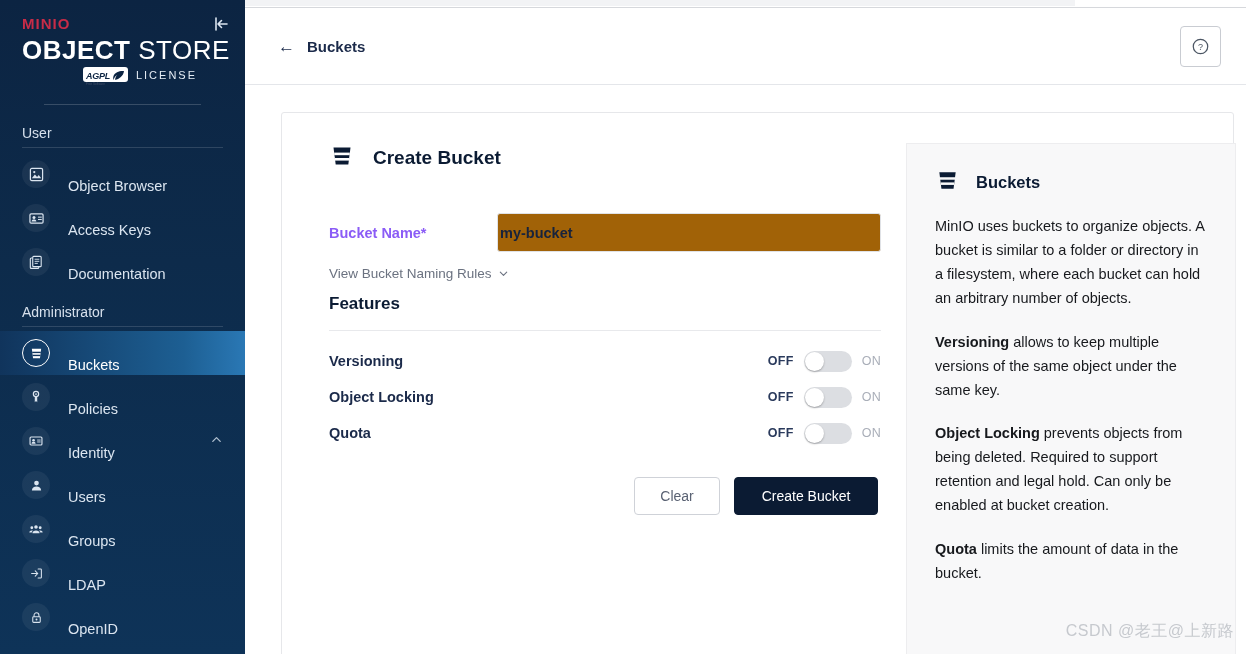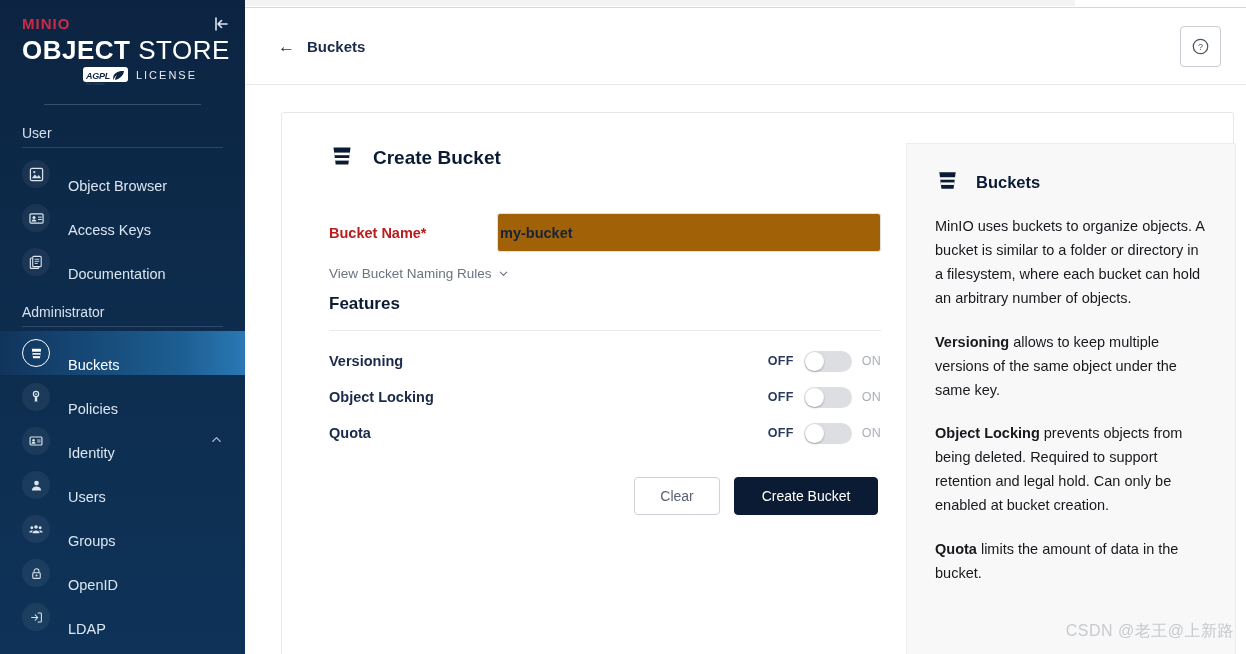--- a/index.html
+++ b/index.html
@@ -102,21 +102,21 @@
     border: 1px solid #e6e7ea; border-radius: 3px; background: #fff;
     width: 953px; height: 560px; display: flex; padding: 30px 28px 0 24px; gap: 25px;
   }
   .form-col { width: 575px; flex: 0 0 575px; padding-left: 23px; }
 
   .panel-title-row { display: flex; align-items: center; gap: 18px; margin-bottom: 40px; }
   .panel-title { font-size: 19px; font-weight: bold; color: #0b1b33; }
 
   .field-row { display: flex; align-items: center; }
   .field-label {
-    font-size: 14.5px; font-weight: bold; color: #b91c1c; width: 168px; flex: 0 0 168px;
+    font-size: 14.5px; font-weight: bold; color: #8b5cf6; width: 168px; flex: 0 0 168px;
   }
   .text-input {
     flex: 1; height: 39px; border: 1px solid #e0e2e6; border-radius: 3px;
     padding: 0 2px; font-size: 14.5px; font-weight: bold; color: #17233c;
     font-family: "Liberation Sans", sans-serif; background: #a16207; outline: none;
   }
   .naming-rules {
     margin-top: 14px; font-size: 13.5px; color: #6b7280; cursor: pointer;
     display: inline-flex; align-items: center; gap: 6px;
   }
@@ -300,36 +300,36 @@
             <path d="M0.4 12.6c0-1.7 1.3-2.6 3.2-2.6.5 0 1 .07 1.4.2-.9.7-1.4 1.5-1.5 2.4z" fill="#dbe5f0"></path>
             <path d="M17.6 12.6c0-1.7-1.3-2.6-3.2-2.6-.5 0-1 .07-1.4.2.9.7 1.4 1.5 1.5 2.4z" fill="#dbe5f0"></path>
           </svg>
       </span>
       <span class="lbl">Groups</span>
     </div>
 
     <div class="nav-item nav-sub">
       <span class="ico">
         <svg width="13" height="13" viewBox="0 0 16 16">
+            <path d="M10 2.4H13a1 1 0 011 1v9.2a1 1 0 01-1 1H10" fill="none" stroke="#dbe5f0" stroke-width="1.3" stroke-linecap="round"></path>
+            <path d="M2 8h7M6.4 4.8 9.6 8 6.4 11.2" fill="none" stroke="#dbe5f0" stroke-width="1.3" stroke-linecap="round" stroke-linejoin="round"></path>
+          </svg>
+      </span>
+      <span class="lbl">LDAP</span>
+    </div>
+
+    <div class="nav-item nav-sub">
+      <span class="ico">
+        <svg width="13" height="13" viewBox="0 0 16 16">
             <path d="M5 7V5.2a3 3 0 016 0V7" fill="none" stroke="#dbe5f0" stroke-width="1.3"></path>
             <rect x="3.4" y="7" width="9.2" height="7" rx="1.1" fill="none" stroke="#dbe5f0" stroke-width="1.3"></rect>
             <circle cx="8" cy="10.4" r="1.2" fill="#dbe5f0"></circle>
           </svg>
       </span>
       <span class="lbl">OpenID</span>
-    </div>
-
-    <div class="nav-item nav-sub">
-      <span class="ico">
-        <svg width="13" height="13" viewBox="0 0 16 16">
-            <path d="M10 2.4H13a1 1 0 011 1v9.2a1 1 0 01-1 1H10" fill="none" stroke="#dbe5f0" stroke-width="1.3" stroke-linecap="round"></path>
-            <path d="M2 8h7M6.4 4.8 9.6 8 6.4 11.2" fill="none" stroke="#dbe5f0" stroke-width="1.3" stroke-linecap="round" stroke-linejoin="round"></path>
-          </svg>
-      </span>
-      <span class="lbl">LDAP</span>
     </div>
   </aside>
 
   <main class="main">
     <div class="thin-strip"></div>
 
     <div class="topbar">
       <div class="back-link">
         <span class="back-arrow">←</span>
         <span class="back-text">Buckets</span>

